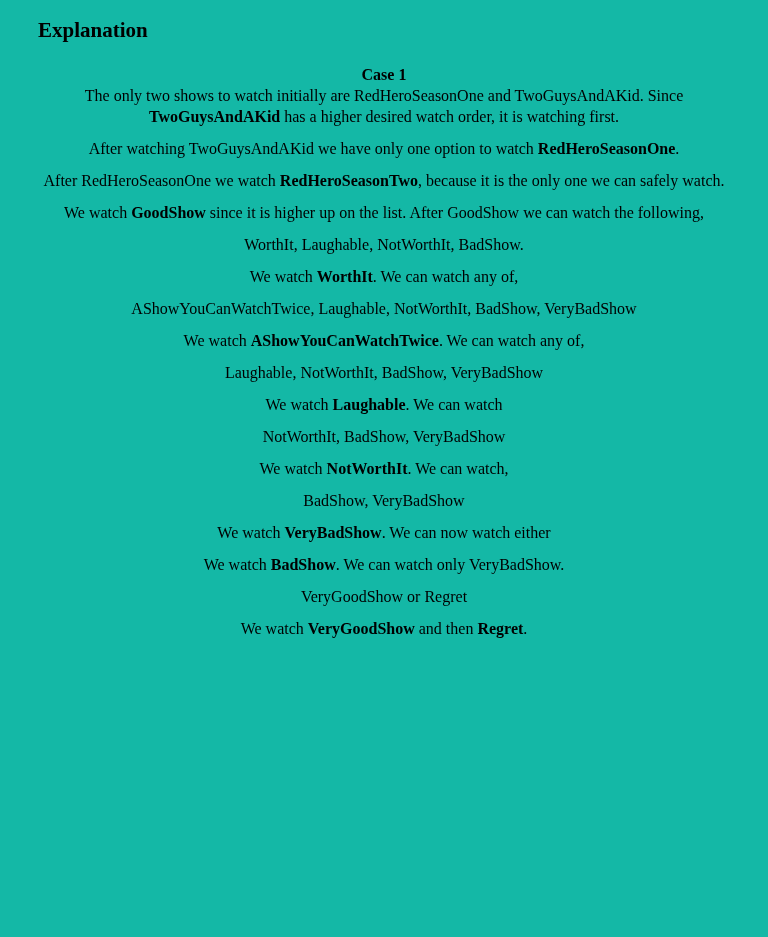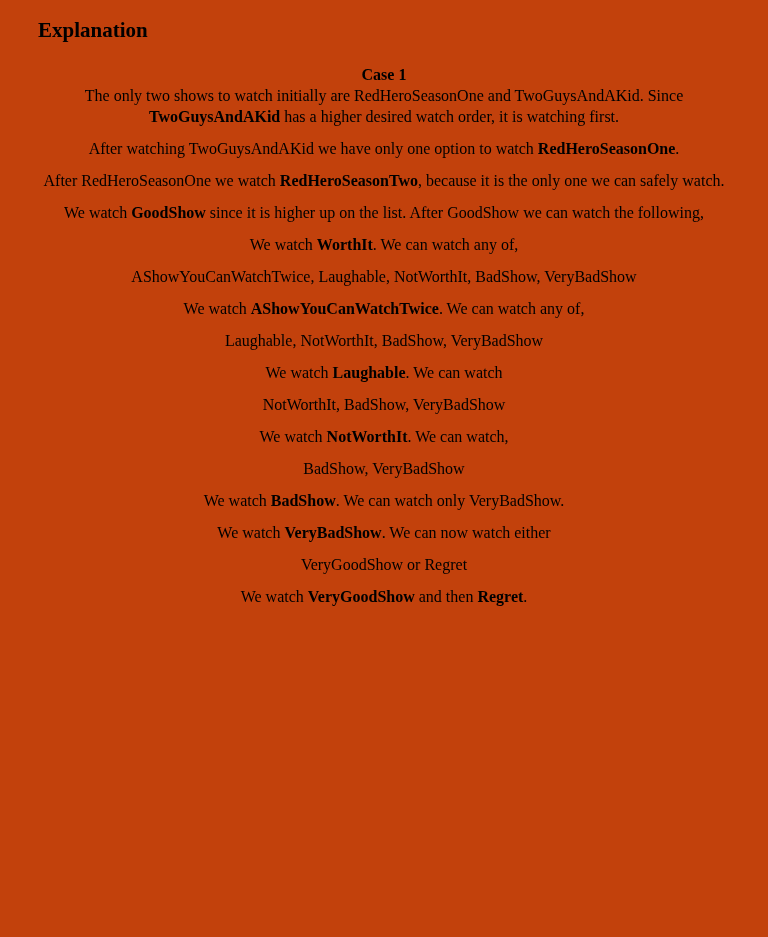--- a/index.html
+++ b/index.html
@@ -6,21 +6,21 @@
     margin: 0;
     padding: 0;
     background: #ffffff;
     color: #000000;
     font-family: "Liberation Serif", "DejaVu Serif", serif;
   }
   .page {
     box-sizing: content-box;
     width: 692px;
     padding: 18px 38px 40px 38px;
-    background: #c2410c;
+    background: #14b8a6;
     min-height: 879px;
   }
   .doc-title {
     font-size: 21px;
     line-height: 25px;
     font-weight: bold;
     margin: 0 0 21px 0;
   }
   .doc-body p {
     font-size: 16px;
@@ -40,26 +40,27 @@
 <body>
 
 <div class="page">
   <h1 class="doc-title">Explanation</h1>
   <div class="doc-body" id="doc-body">
       <p><span class="run-bold">Case 1</span><span>
 The only two shows to watch initially are RedHeroSeasonOne and TwoGuysAndAKid. Since </span><span class="run-bold">TwoGuysAndAKid</span><span> has a higher desired watch order, it is watching first.</span></p>
       <p><span>After watching TwoGuysAndAKid we have only one option to watch </span><span class="run-bold">RedHeroSeasonOne</span><span>.</span></p>
       <p><span>After RedHeroSeasonOne we watch </span><span class="run-bold">RedHeroSeasonTwo</span><span>, because it is the only one we can safely watch.</span></p>
       <p><span>We watch </span><span class="run-bold">GoodShow</span><span> since it is higher up on the list. After GoodShow we can watch the following,</span></p>
+      <p><span>WorthIt, Laughable, NotWorthIt, BadShow.</span></p>
       <p><span>We watch </span><span class="run-bold">WorthIt</span><span>. We can watch any of,</span></p>
       <p><span>AShowYouCanWatchTwice, Laughable, NotWorthIt, BadShow, VeryBadShow</span></p>
       <p><span>We watch </span><span class="run-bold">AShowYouCanWatchTwice</span><span>. We can watch any of,</span></p>
       <p><span>Laughable, NotWorthIt, BadShow, VeryBadShow</span></p>
       <p><span>We watch </span><span class="run-bold">Laughable</span><span>. We can watch</span></p>
       <p><span>NotWorthIt, BadShow, VeryBadShow</span></p>
       <p><span>We watch </span><span class="run-bold">NotWorthIt</span><span>. We can watch,</span></p>
       <p><span>BadShow, VeryBadShow</span></p>
+      <p><span>We watch </span><span class="run-bold">VeryBadShow</span><span>. We can now watch either</span></p>
       <p><span>We watch </span><span class="run-bold">BadShow</span><span>. We can watch only VeryBadShow.</span></p>
-      <p><span>We watch </span><span class="run-bold">VeryBadShow</span><span>. We can now watch either</span></p>
       <p><span>VeryGoodShow or Regret</span></p>
       <p><span>We watch </span><span class="run-bold">VeryGoodShow</span><span> and then </span><span class="run-bold">Regret</span><span>.</span></p>
     </div>
 </div>
 
 </body></html>

